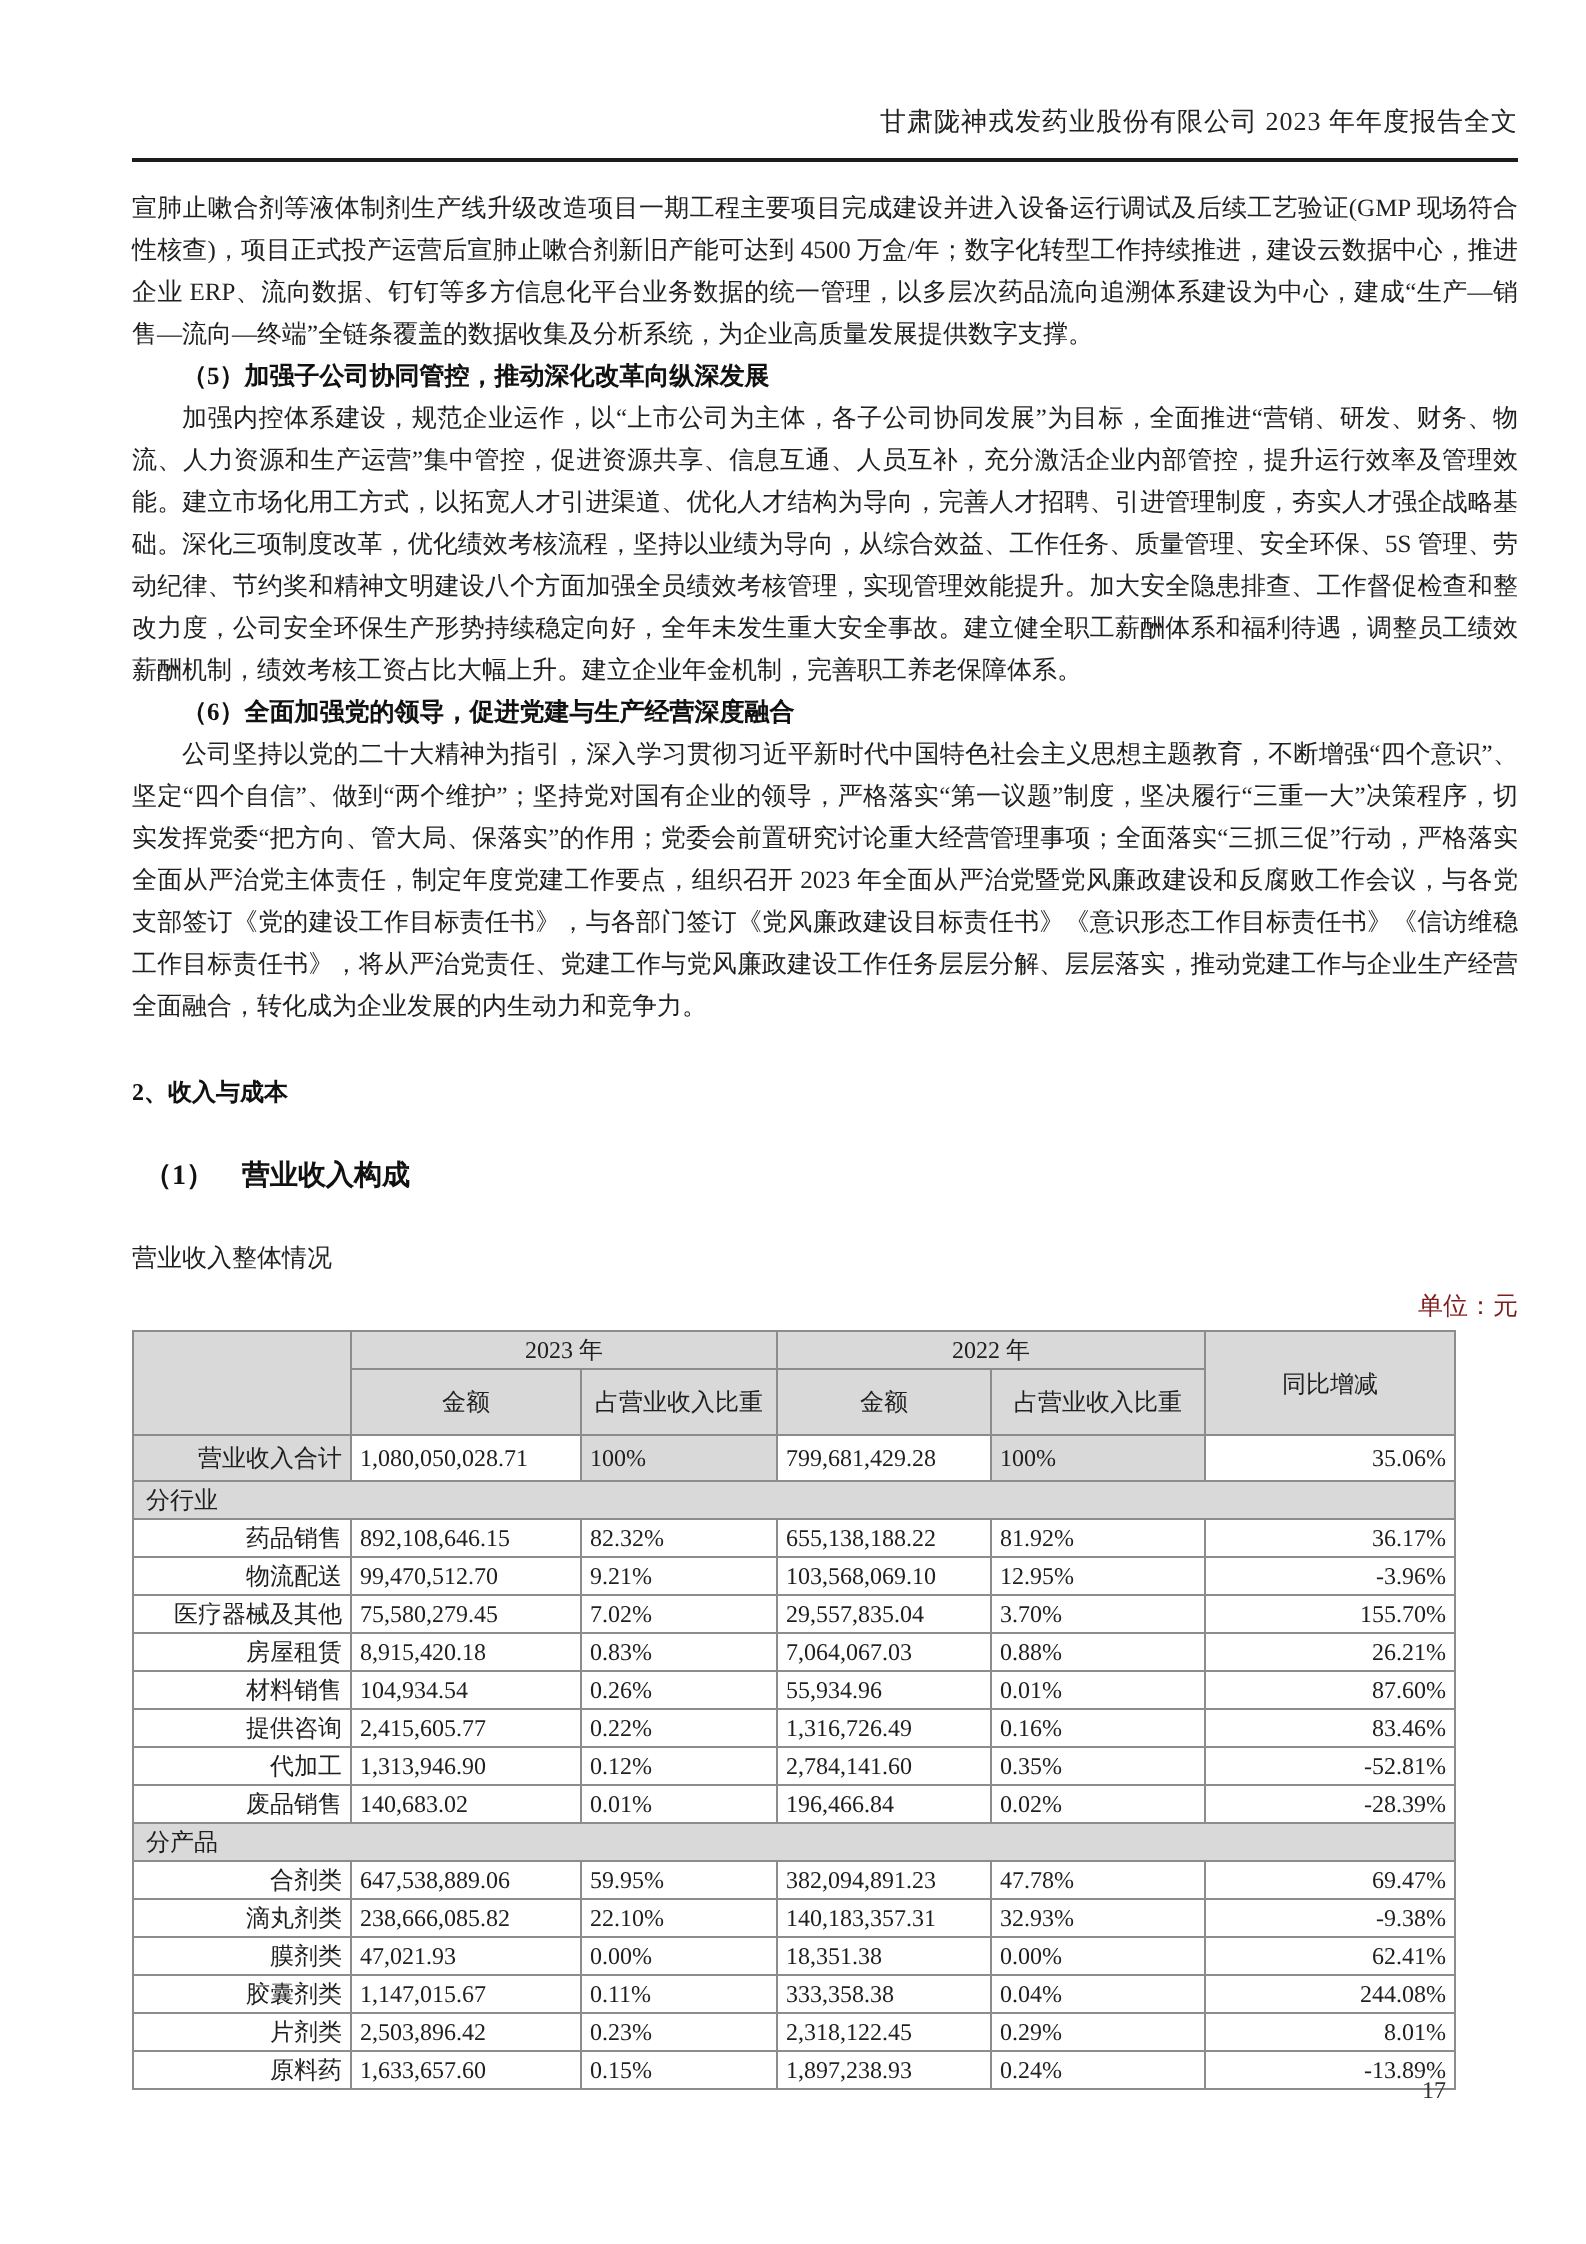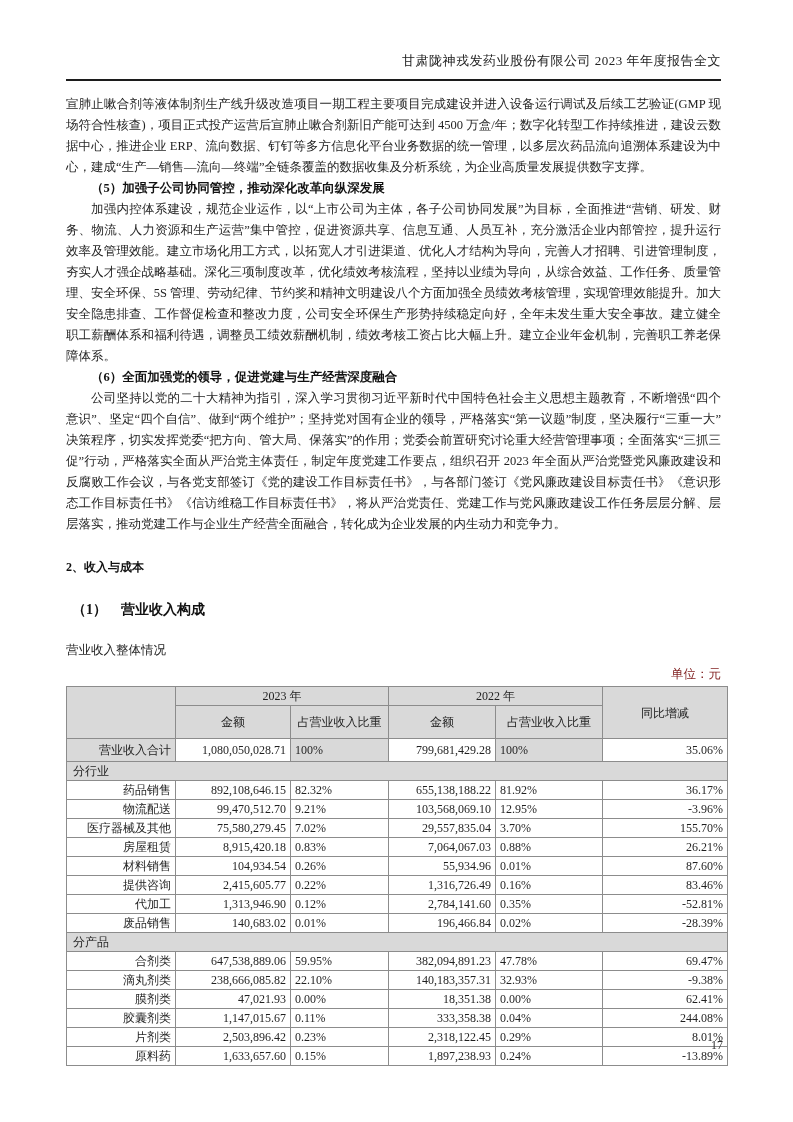--- a/index.html
+++ b/index.html
@@ -7,21 +7,21 @@
   body {
     font-family: "Liberation Serif", "DejaVu Serif", serif;
     color: #1a1a1a;
     width: 793px;
   }
   .page {
     position: relative;
     width: 793px;
     height: 1122px;
     background: #ffffff;
-    padding: 52px 72px 0 66px;
+    padding: 52px 34px 0 66px;
     overflow: hidden;
   }
   .doc-header-title {
     font-size: 13px;
     text-align: right;
     letter-spacing: 0.5px;
     color: #222;
     padding-bottom: 9px;
   }
   .doc-header-rule {
@@ -82,21 +82,21 @@
     padding: 2px 4px;
     height: 18px;
     line-height: 14px;
     overflow: hidden;
   }
   .shade { background: #d9d9d9; }
   th.span-head { text-align: center; height: 22px; }
   tr.head2 th { text-align: center; height: 33px; }
   tr.total-row td { height: 23px; }
   td.lbl { text-align: right; padding-left: 6px; }
-  td.amt { text-align: right; padding-right: 15px; }
+  td.amt { padding-right: 15px; }
   td.pct { padding-right: 5px; }
   td.yoy { text-align: right; padding-right: 8px; }
   tr.group-row td { text-align: left; padding-left: 6px; height: 17px; }
   .page-number {
     position: absolute;
     top: 1038px;
     right: 70px;
     font-size: 12px;
     color: #333;
   }

